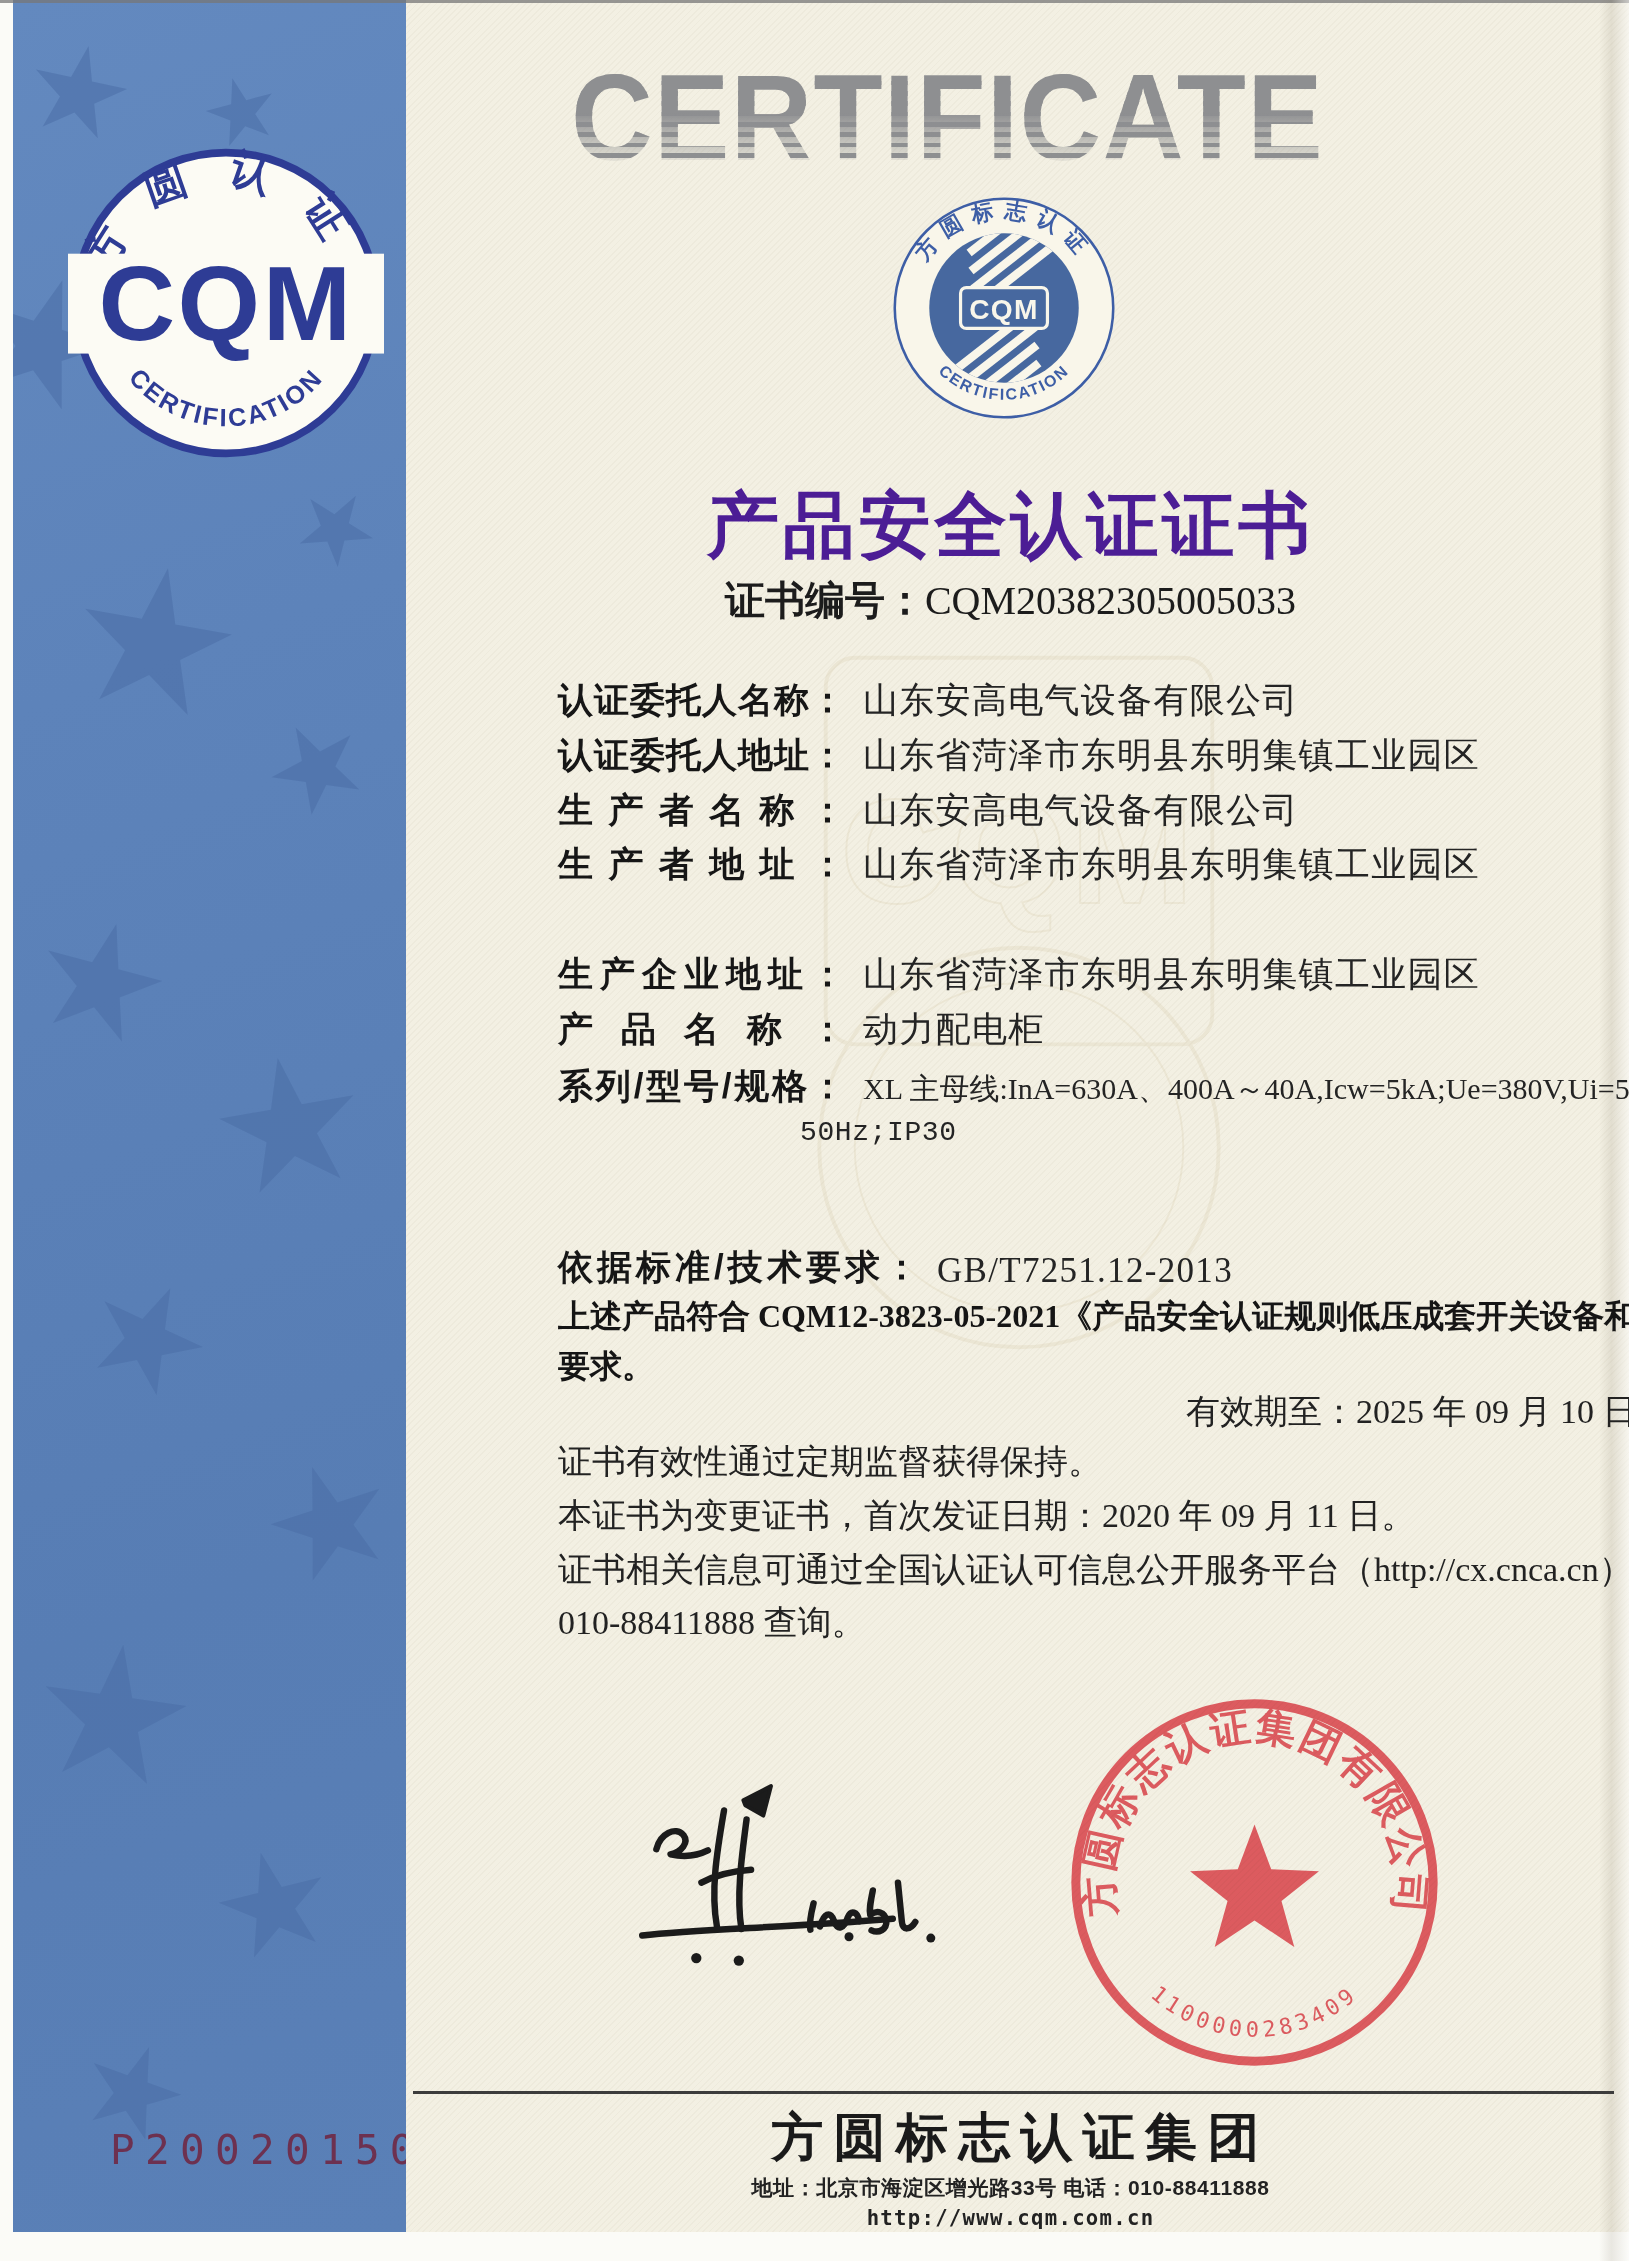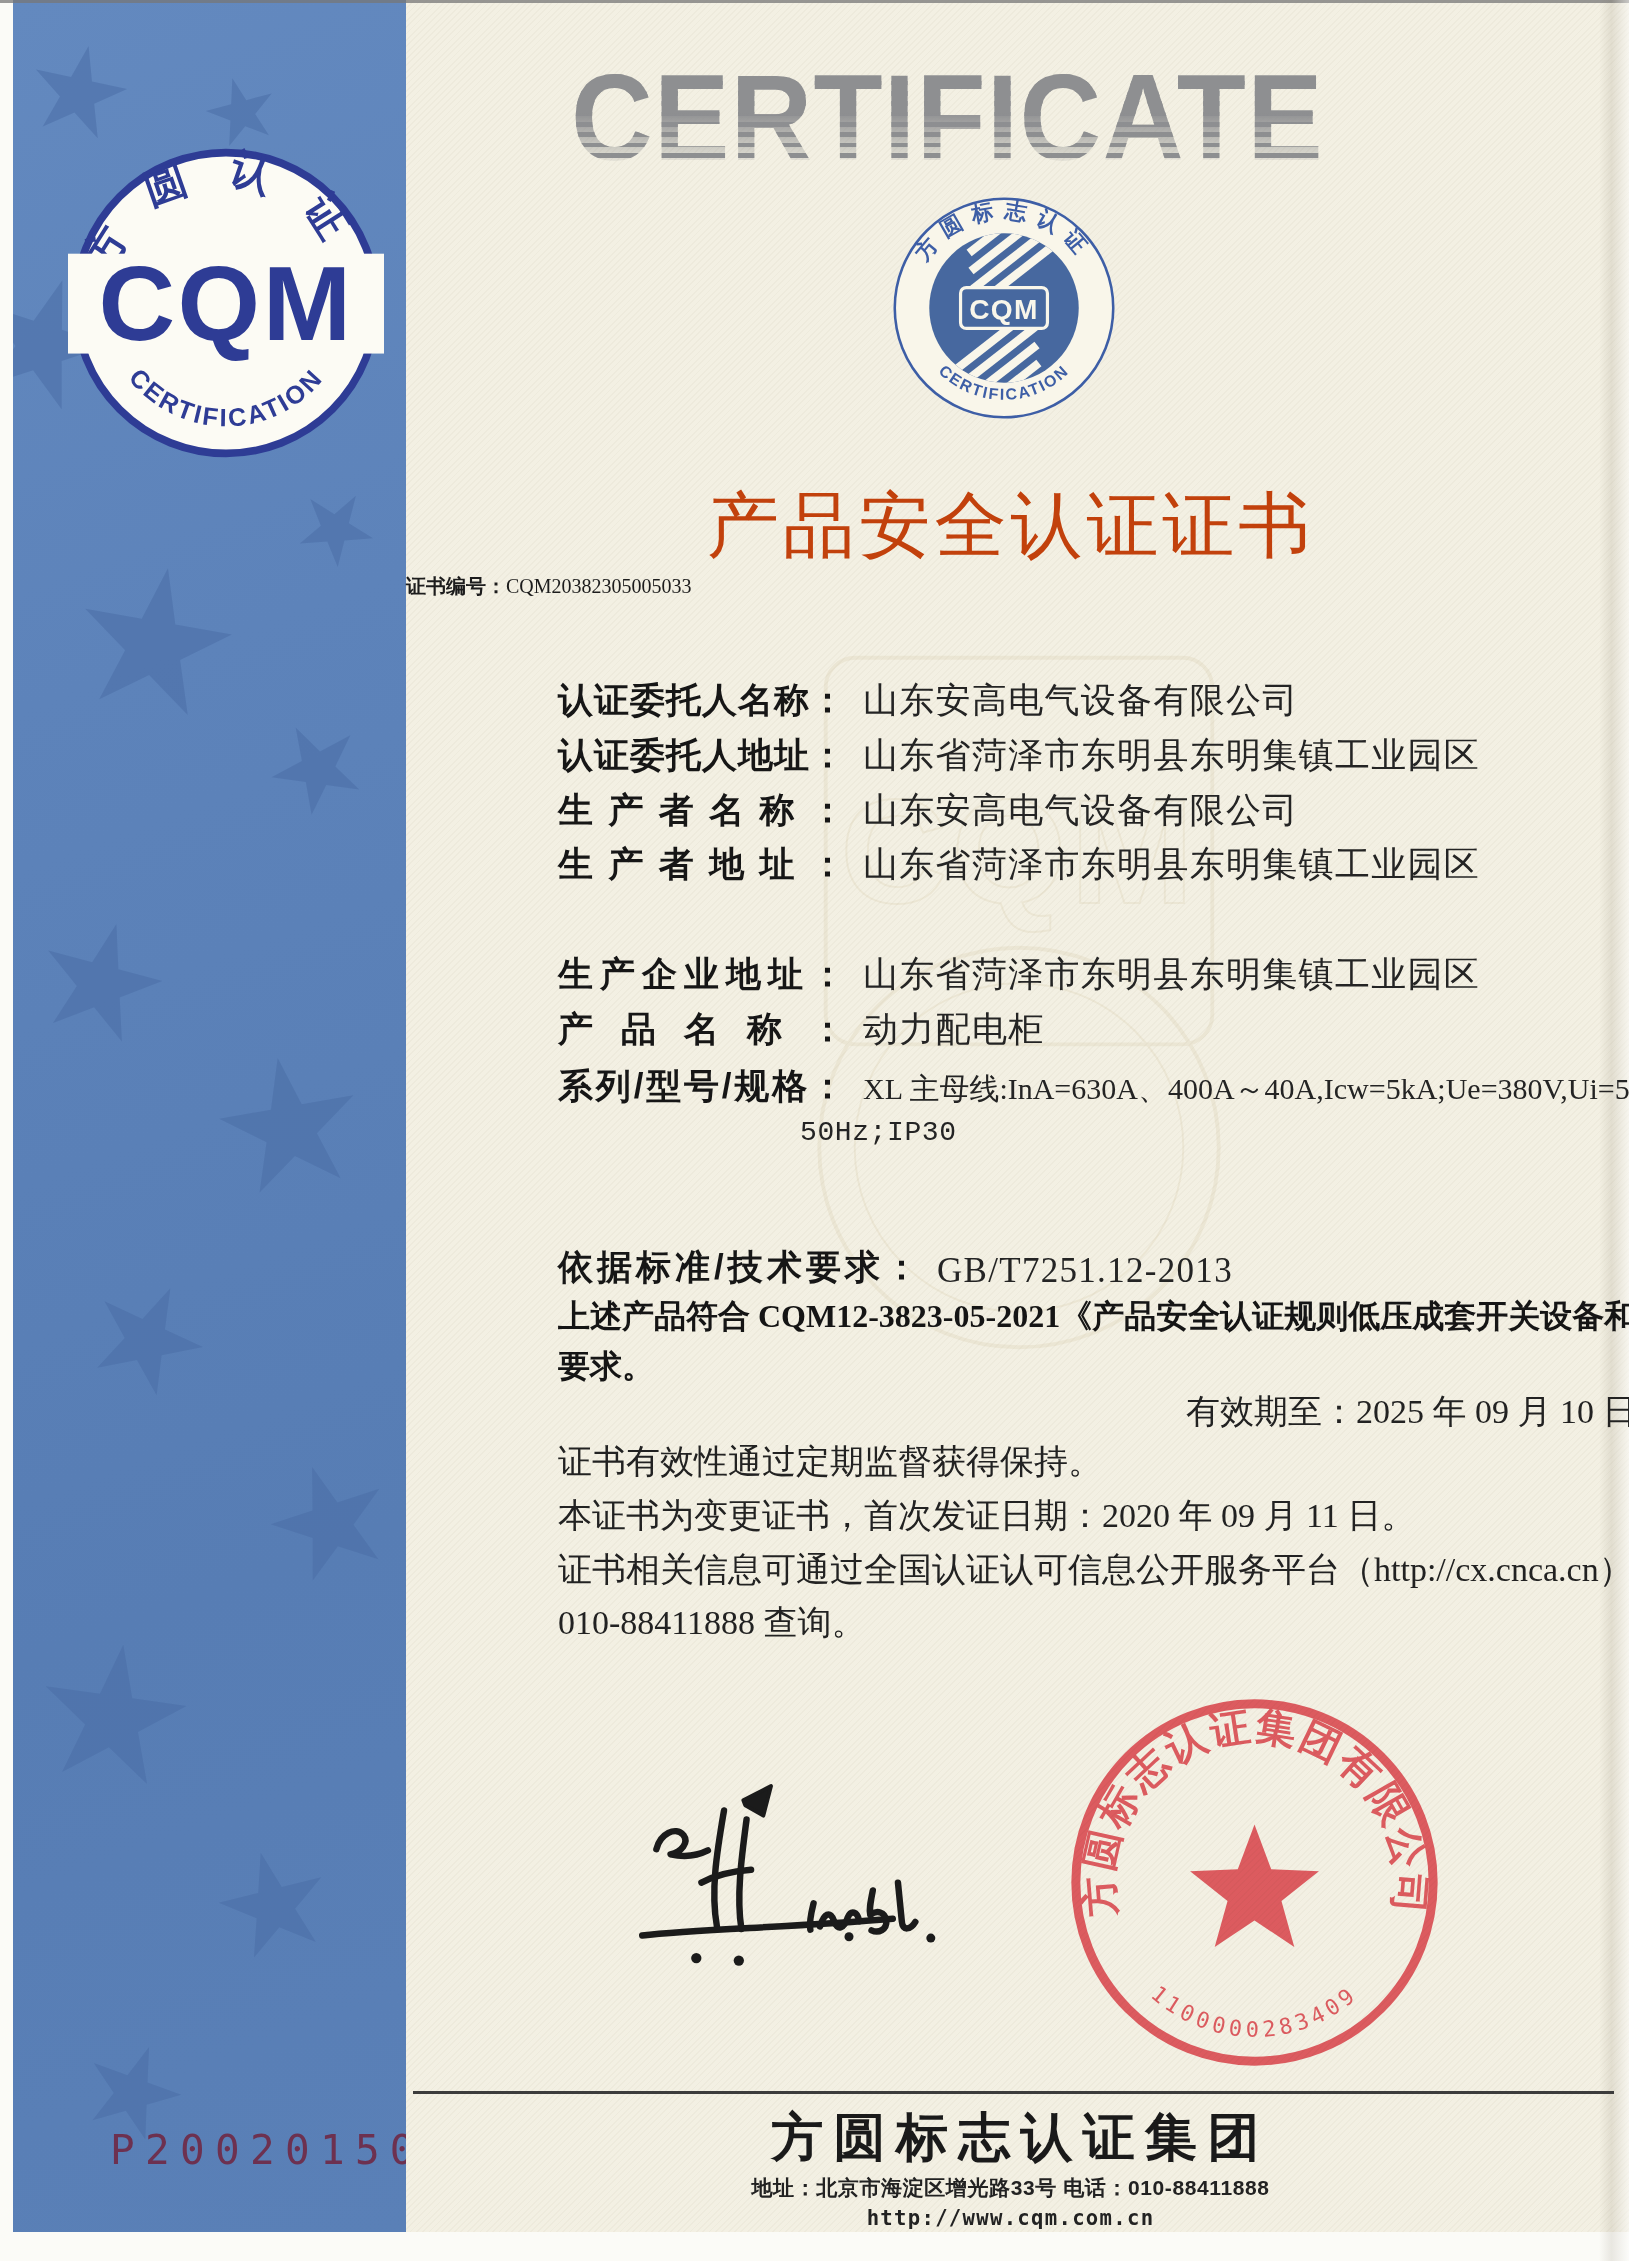--- a/index.html
+++ b/index.html
@@ -44,23 +44,23 @@
   }
 
   
   .watermark{ position:absolute; left:729px; top:632px; opacity:.16; pointer-events:none; }
 
   
   .center-logo{ position:absolute; left:889px; top:193px; width:230px; height:230px; }
 
   
   .title{ position:absolute; left:406px; width:1209px; top:478px; text-align:center;
-    font-size:72px; font-weight:400; letter-spacing:3.9px; color:#c2410c; }
-  .certno{ position:absolute; left:406px; width:1209px; top:573px; 
-    font-size:20px; color:#1c1c1c; }
+    font-size:72px; font-weight:700; letter-spacing:3.9px; color:#4c1d95; }
+  .certno{ position:absolute; left:406px; width:1209px; top:573px; text-align:center;
+    font-size:40px; color:#1c1c1c; }
   .certno .lab{ font-family:"Liberation Sans","DejaVu Sans",sans-serif; font-weight:700; }
 
   
   .frow{ position:absolute; left:558px; white-space:nowrap; font-size:35px; }
   .flabel{ display:inline-block; width:287px; text-align:justify; text-align-last:justify;
     font-family:"Liberation Sans","DejaVu Sans",sans-serif; font-weight:700; color:#161616;
     vertical-align:bottom; }
   .fvalue{ margin-left:18px; letter-spacing:1.3px; color:#242424; }
   .fvalue.spec{ font-size:30px; letter-spacing:0; }
   .cont{ position:absolute; left:800px; font-size:28px; letter-spacing:0.6px; color:#242424;font-family:Liberation Mono, monospace; }

